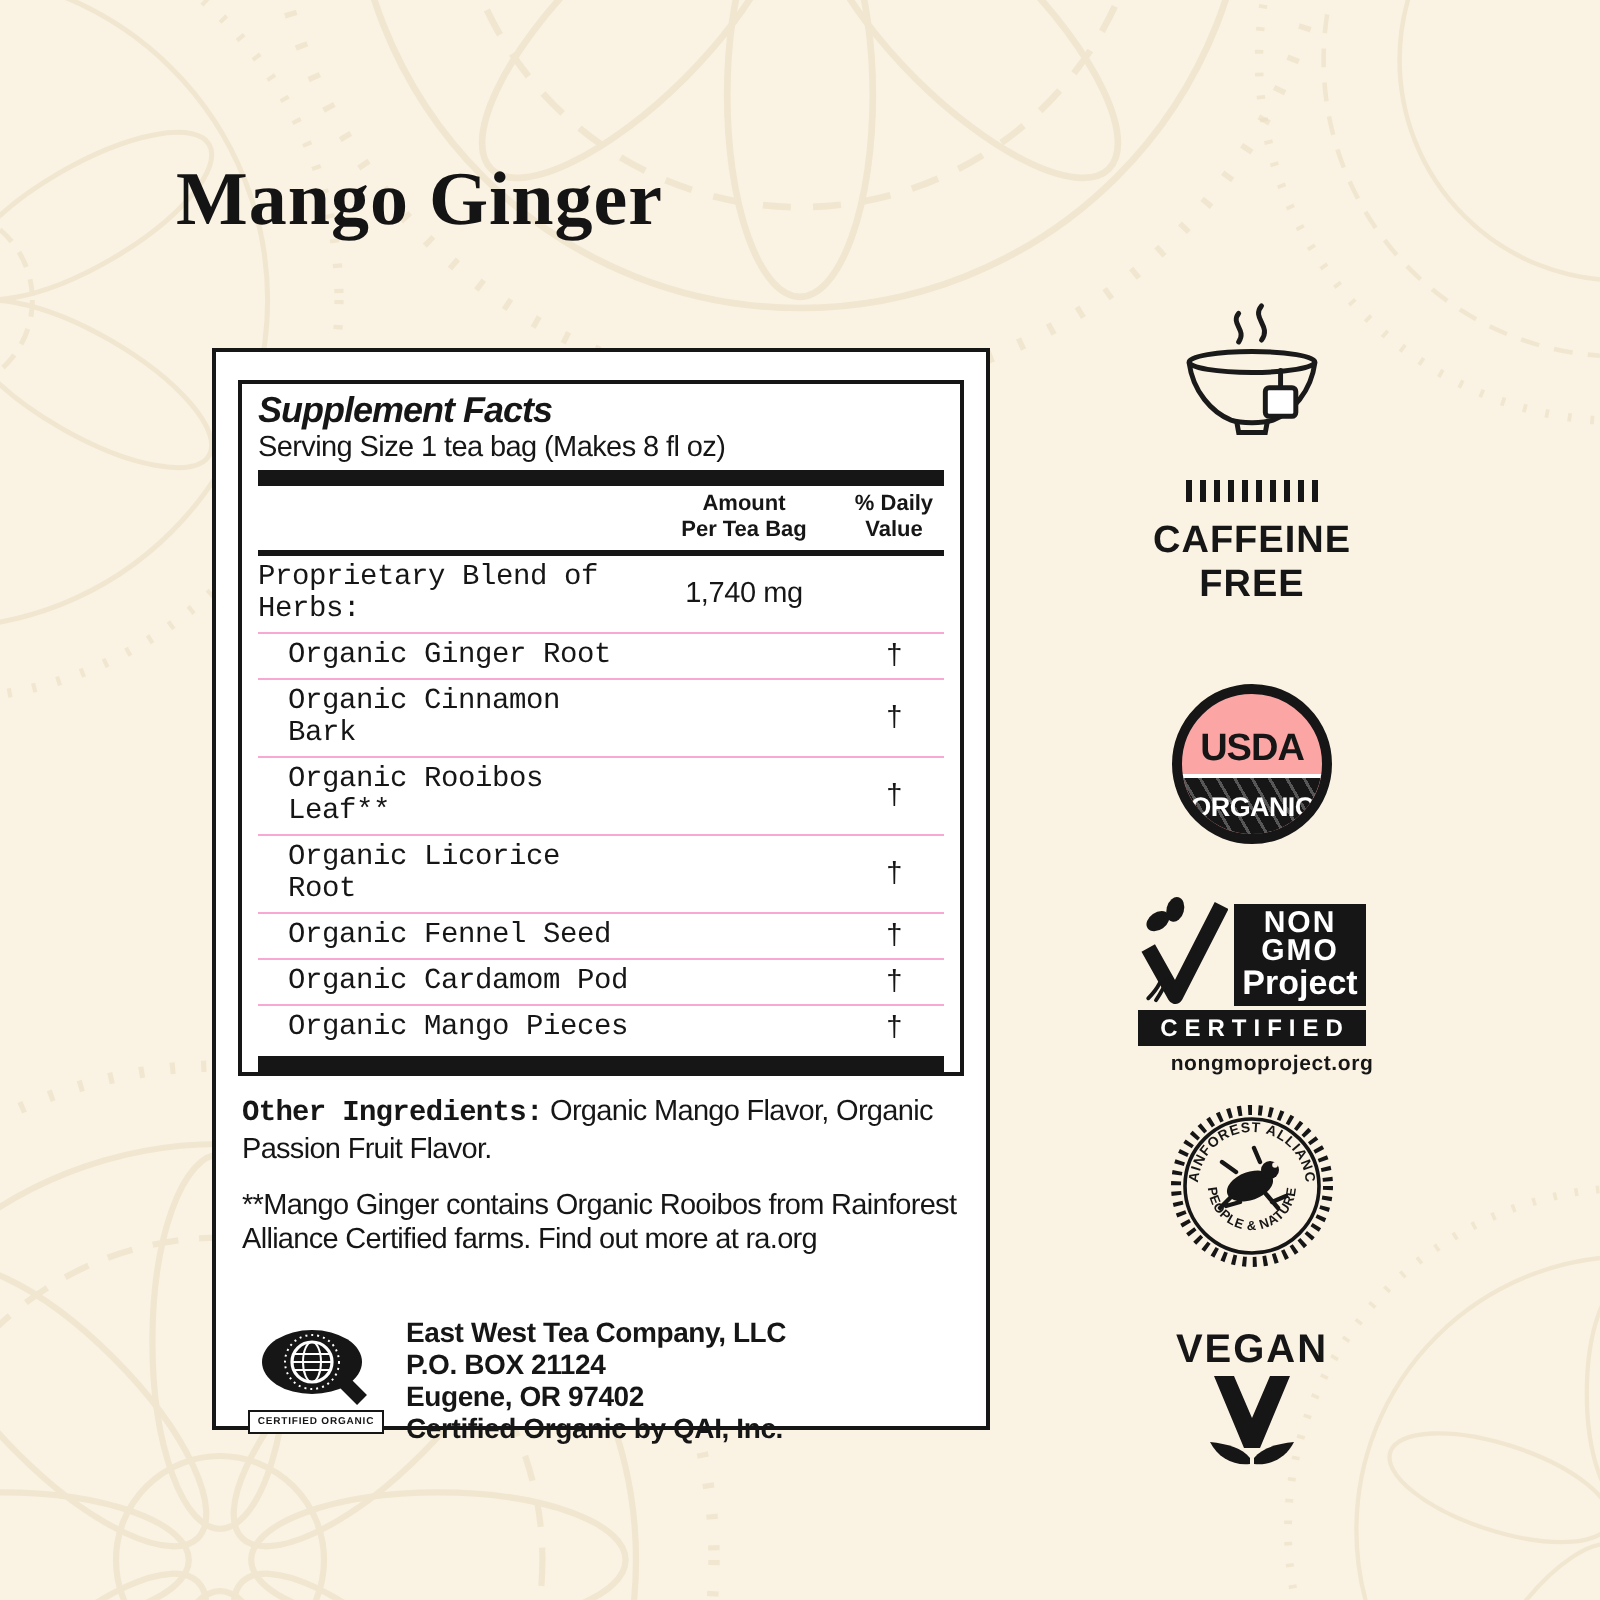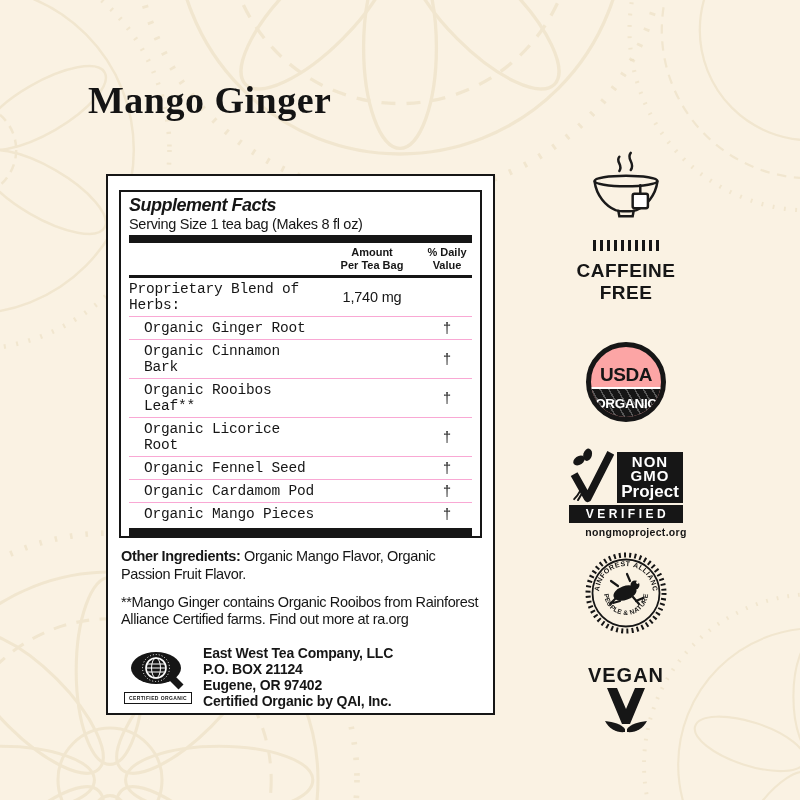--- a/index.html
+++ b/index.html
@@ -32,23 +32,23 @@
   .fhead { display:flex; align-items:flex-end; padding:3px 0 3px; font-size:11px; font-weight:700; line-height:1.18; text-align:center; }
   .fname { flex:1;font-family:Liberation Mono, monospace; }
   .famt { width:100px; text-align:center; }
   .fdv  { width:50px; text-align:center; }
   .frow { display:flex; align-items:center; padding:3px 0; font-size:14.5px; letter-spacing:-.2px; }
   .frow + .frow { border-top:1px solid #f9a8d4; }
   .frow.ind .fname { padding-left:15px; }
   .footnote { font-size:12.5px; padding:5px 0 6px; letter-spacing:-.2px; }
 
   .para { margin:10px 2px 0; font-size:14.5px; letter-spacing:-.35px; line-height:1.22; }
-  .para b { letter-spacing:-.35px; }
-
-  .label-footer { display:flex; align-items:center; gap:10px; margin:16px 2px 0 4px; }
+  .para b { letter-spacing:-.35px;font-family:Liberation Mono, monospace; }
+
+  .label-footer { display:flex; align-items:center; gap:10px; margin:28px 2px 0 4px; }
   .qai { display:flex; flex-direction:column; align-items:center; width:70px; }
   .qai-box { width:68px; border:1px solid #161616; background:#fff; text-align:center;
              font-size:5px; font-weight:700; letter-spacing:.4px; padding:2px 0; margin-top:2px; }
   .company { font-size:14px; font-weight:700; line-height:1.15; letter-spacing:-.2px; }
 
   
   .badge { position:absolute; left:560px; width:132px; display:flex; flex-direction:column; align-items:center; }
   .dashes { display:flex; gap:4.5px; margin-top:9px; }
   .dashes i { display:block; width:2.5px; height:11px; background:#161616; }
   .badge-caption { margin-top:9px; text-align:center; font-size:19px; font-weight:800; letter-spacing:.5px; line-height:1.18; }
@@ -278,21 +278,21 @@
           <ellipse cx="10" cy="14" rx="6.5" ry="4.5" transform="rotate(-35 10 14)" fill="#161616"></ellipse>
           <ellipse cx="19" cy="8" rx="4.5" ry="6.5" transform="rotate(15 19 8)" fill="#161616"></ellipse>
           <path d="M9 55 Q13 49 15 44 M5 54 Q9 50 11 46" stroke="#161616" stroke-width="2" fill="none" stroke-linecap="round"></path>
         </svg>
         <div class="ngp-box">
           <div class="l1">NON</div>
           <div class="l1">GMO</div>
           <div class="l3">Project</div>
         </div>
       </div>
-      <div class="ngp-verified">VERIFIED</div>
+      <div class="ngp-verified">CERTIFIED</div>
       <div class="ngp-url">nongmoproject.org</div>
     </div>
   </div>
 
   <div class="badge" style="top:551px;">
     <svg width="84" height="84" viewBox="0 0 84 84">
       <circle cx="42" cy="42" r="38" fill="none" stroke="#161616" stroke-width="5" stroke-dasharray="2 3.2"></circle>
       <circle cx="42" cy="42" r="33.5" fill="none" stroke="#161616" stroke-width="1.8"></circle>
       <defs>
         <path id="ra-top" d="M 15,42 A 27,27 0 0 1 69,42"></path>

